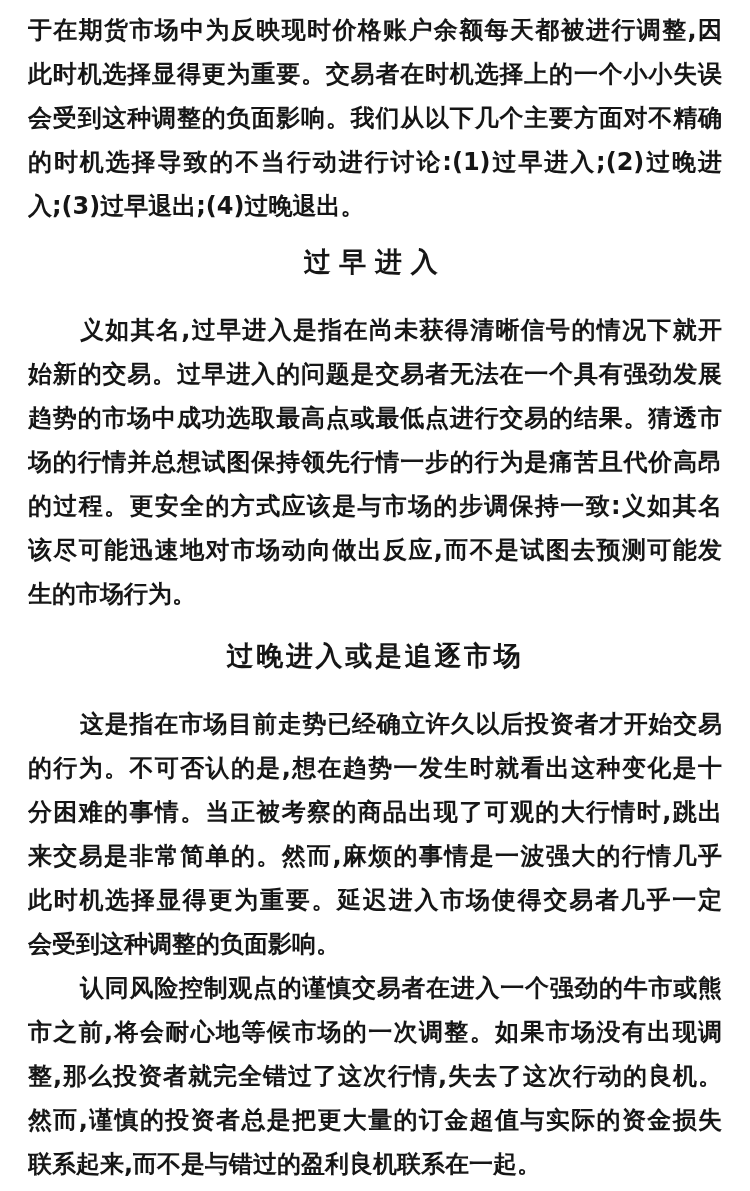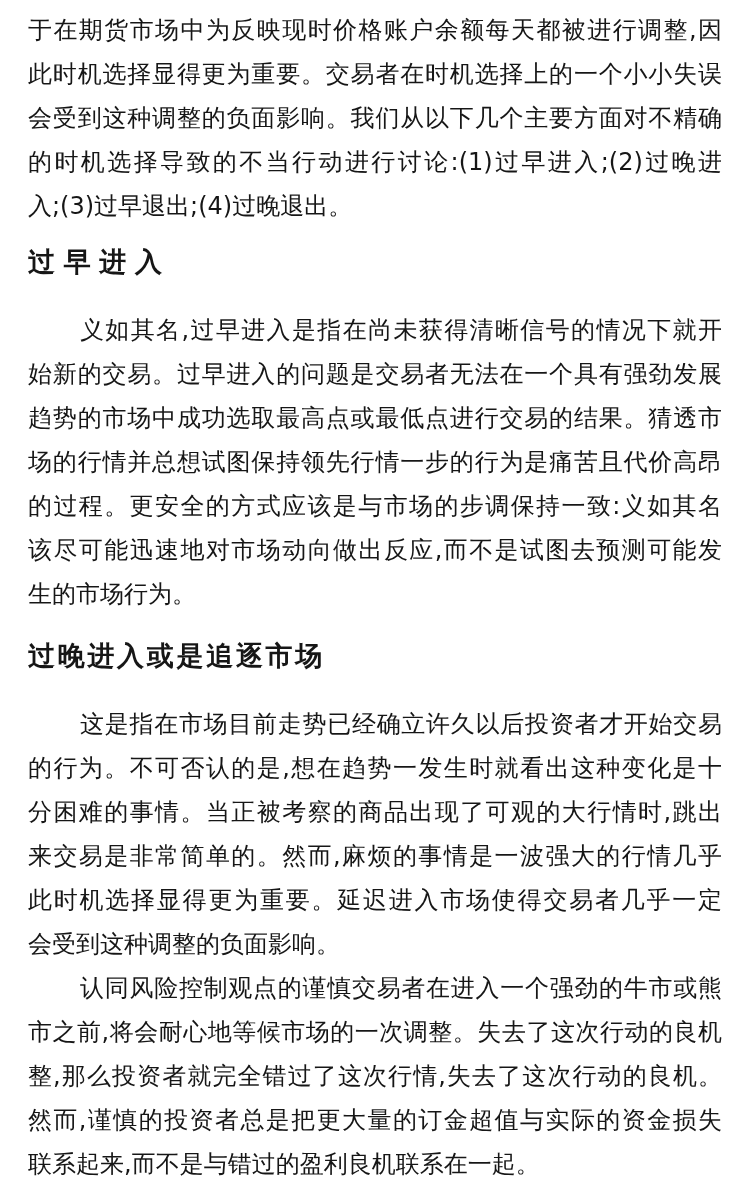--- a/index.html
+++ b/index.html
@@ -16,21 +16,21 @@
   }
   .page {
     box-sizing: border-box;
     width: 750px;
     height: 1191px;
     padding: 8px 28px 0 28px;
     background: #ffffff;
   }
   .para {
     font-size: 24px;
-    font-weight: 400;
+    font-weight: 700;
     margin: 0;
   }
   .line {
     height: 44px;
     line-height: 44px;
     overflow: hidden;
     white-space: nowrap;
     text-align: justify;
     text-align-last: justify;
     -moz-text-align-last: justify;
@@ -38,21 +38,21 @@
   .line.indent {
     padding-left: 52px;
   }
   .line.last {
     text-align-last: left;
     -moz-text-align-last: left;
   }
   .heading {
     font-size: 27px;
     font-weight: 700;
-    text-align: left;
+    text-align: center;
     height: 40px;
     line-height: 40px;
     letter-spacing: 0.10em;
     margin: 20px 0 26px 0;
   }
   .heading.spread {
     letter-spacing: 0.32em;
     margin: 14px 0 26px 0;
   }
 </style>
@@ -81,18 +81,18 @@
     <div class="para">
       <div class="line indent">这是指在市场目前走势已经确立许久以后投资者才开始交易</div>
       <div class="line">的行为。不可否认的是,想在趋势一发生时就看出这种变化是十</div>
       <div class="line">分困难的事情。当正被考察的商品出现了可观的大行情时,跳出</div>
       <div class="line">来交易是非常简单的。然而,麻烦的事情是一波强大的行情几乎</div>
       <div class="line">此时机选择显得更为重要。延迟进入市场使得交易者几乎一定</div>
       <div class="line last">会受到这种调整的负面影响。</div>
     </div>
     <div class="para">
       <div class="line indent">认同风险控制观点的谨慎交易者在进入一个强劲的牛市或熊</div>
-      <div class="line">市之前,将会耐心地等候市场的一次调整。失去了这次行动的良机</div>
+      <div class="line">市之前,将会耐心地等候市场的一次调整。如果市场没有出现调</div>
       <div class="line">整,那么投资者就完全错过了这次行情,失去了这次行动的良机。</div>
       <div class="line">然而,谨慎的投资者总是把更大量的订金超值与实际的资金损失</div>
       <div class="line last">联系起来,而不是与错过的盈利良机联系在一起。</div>
     </div>
   </div>
 
 </body></html>

